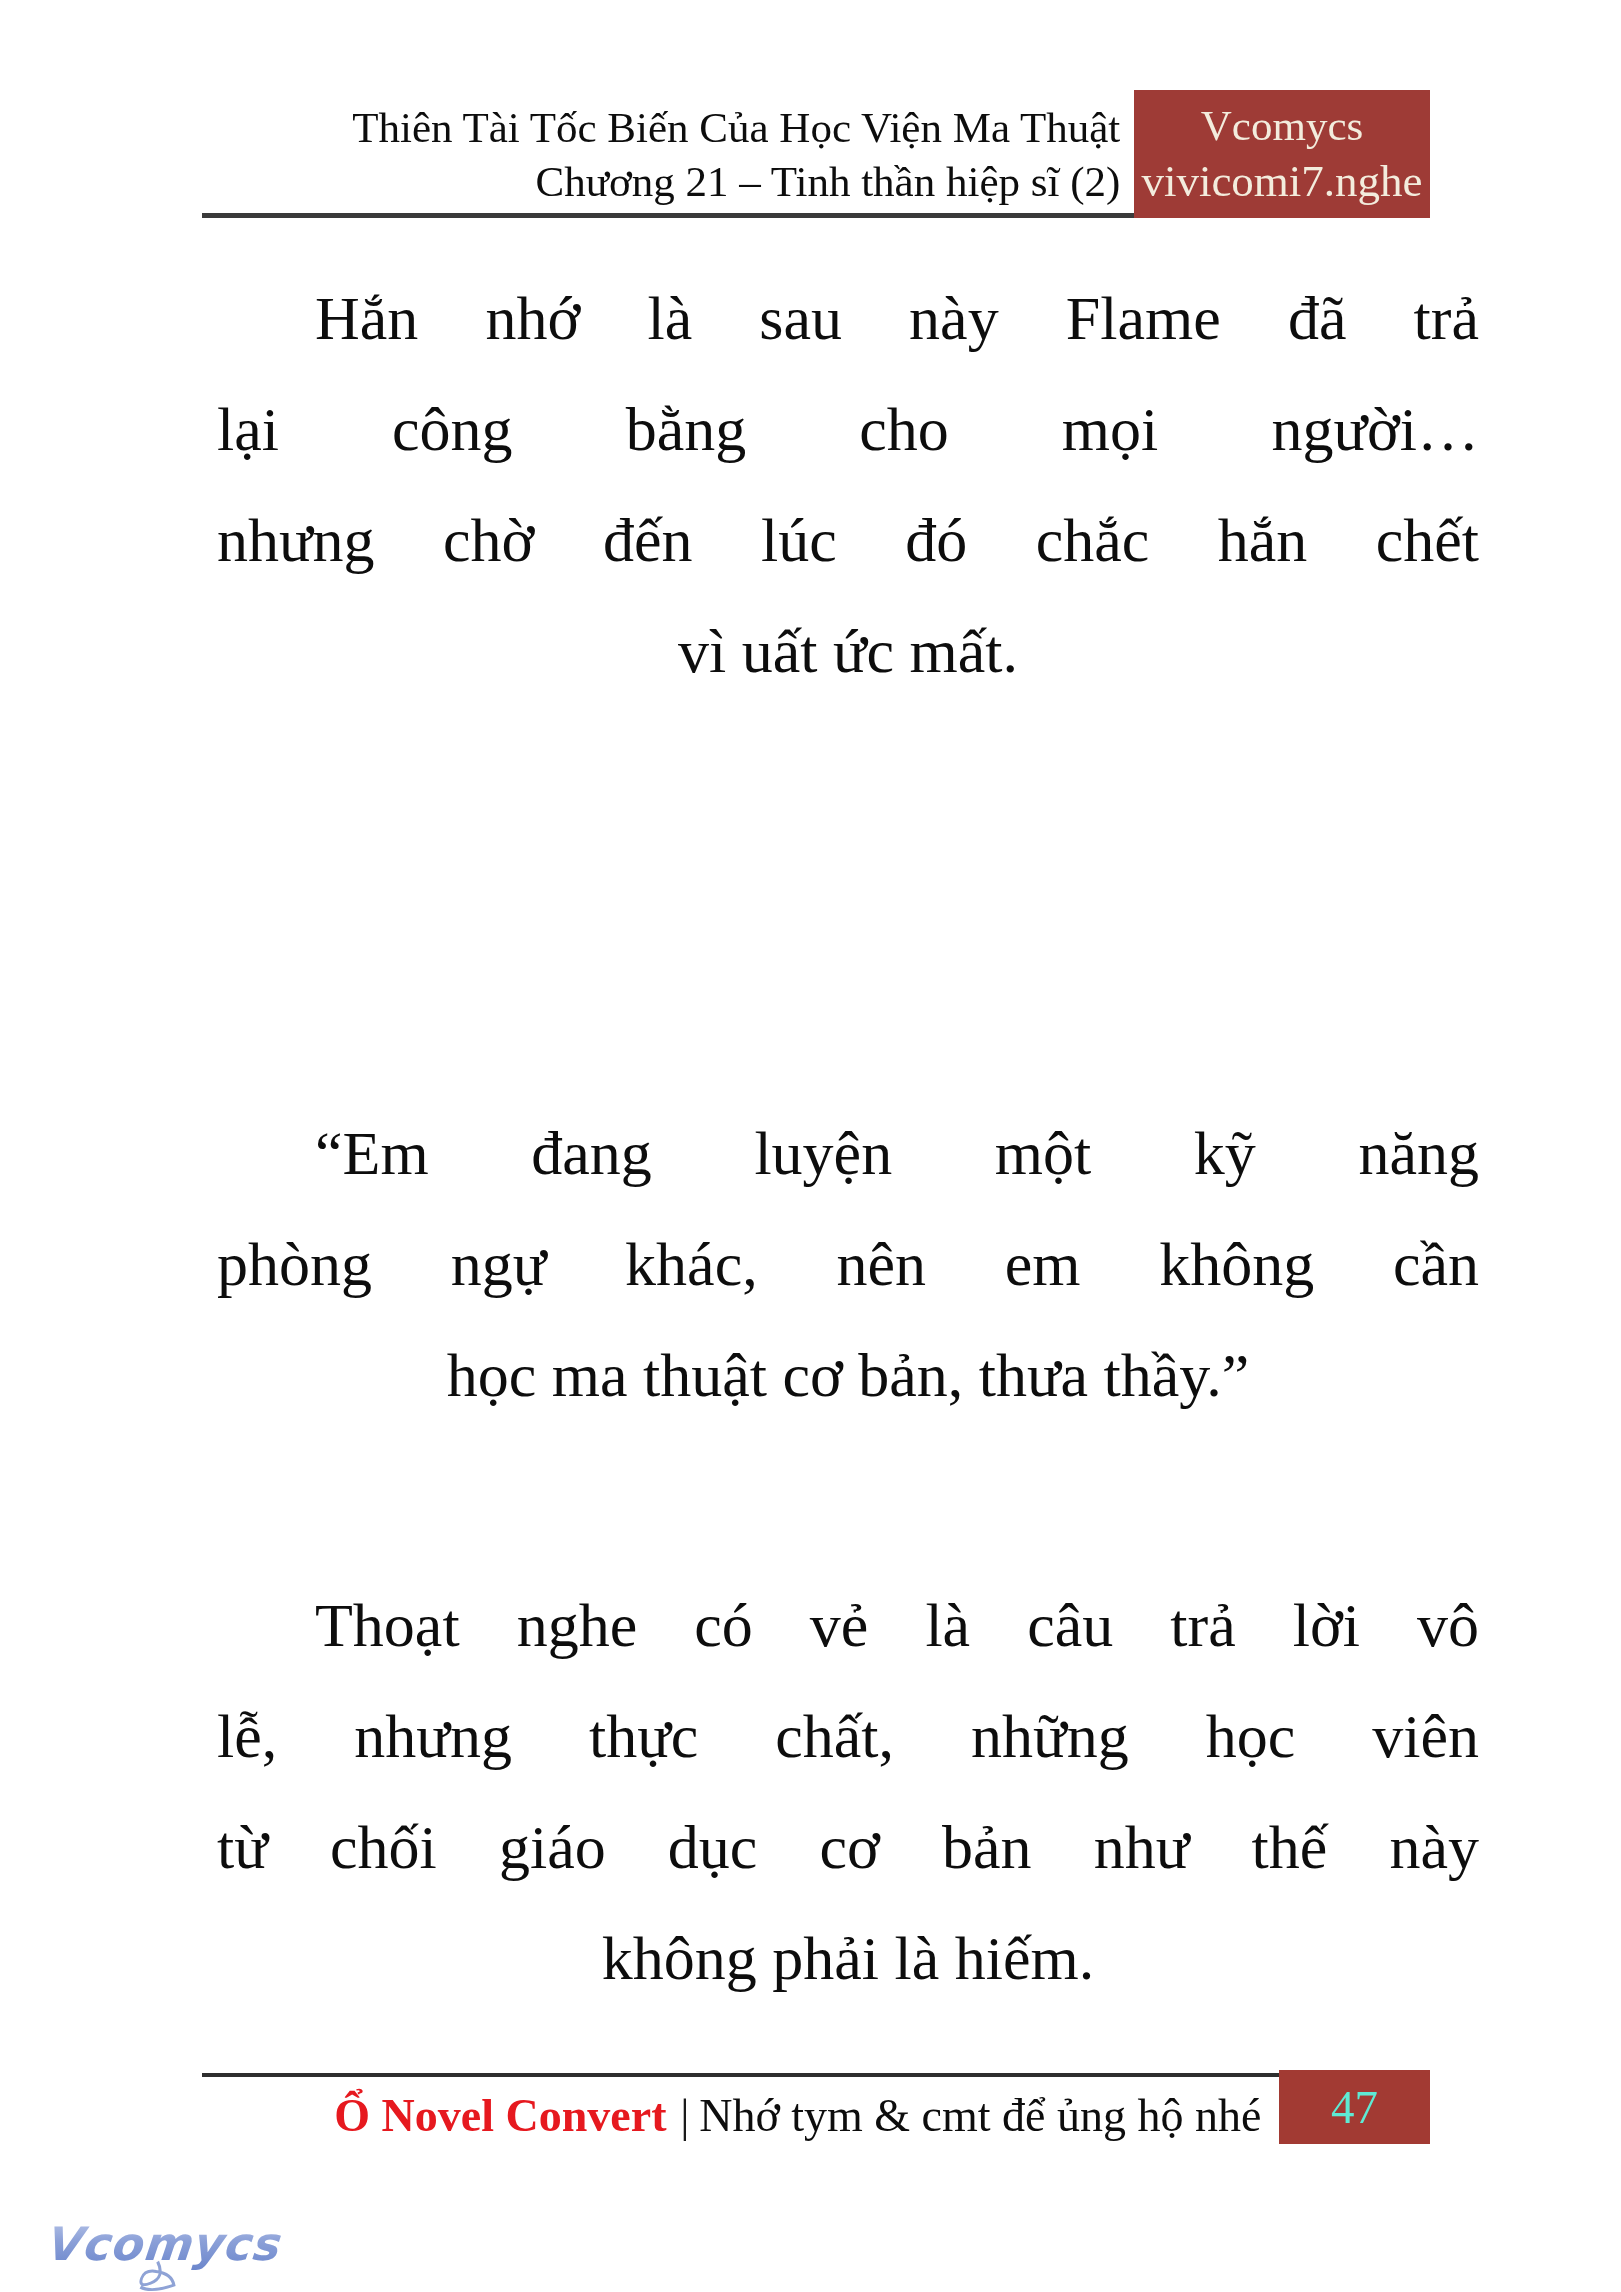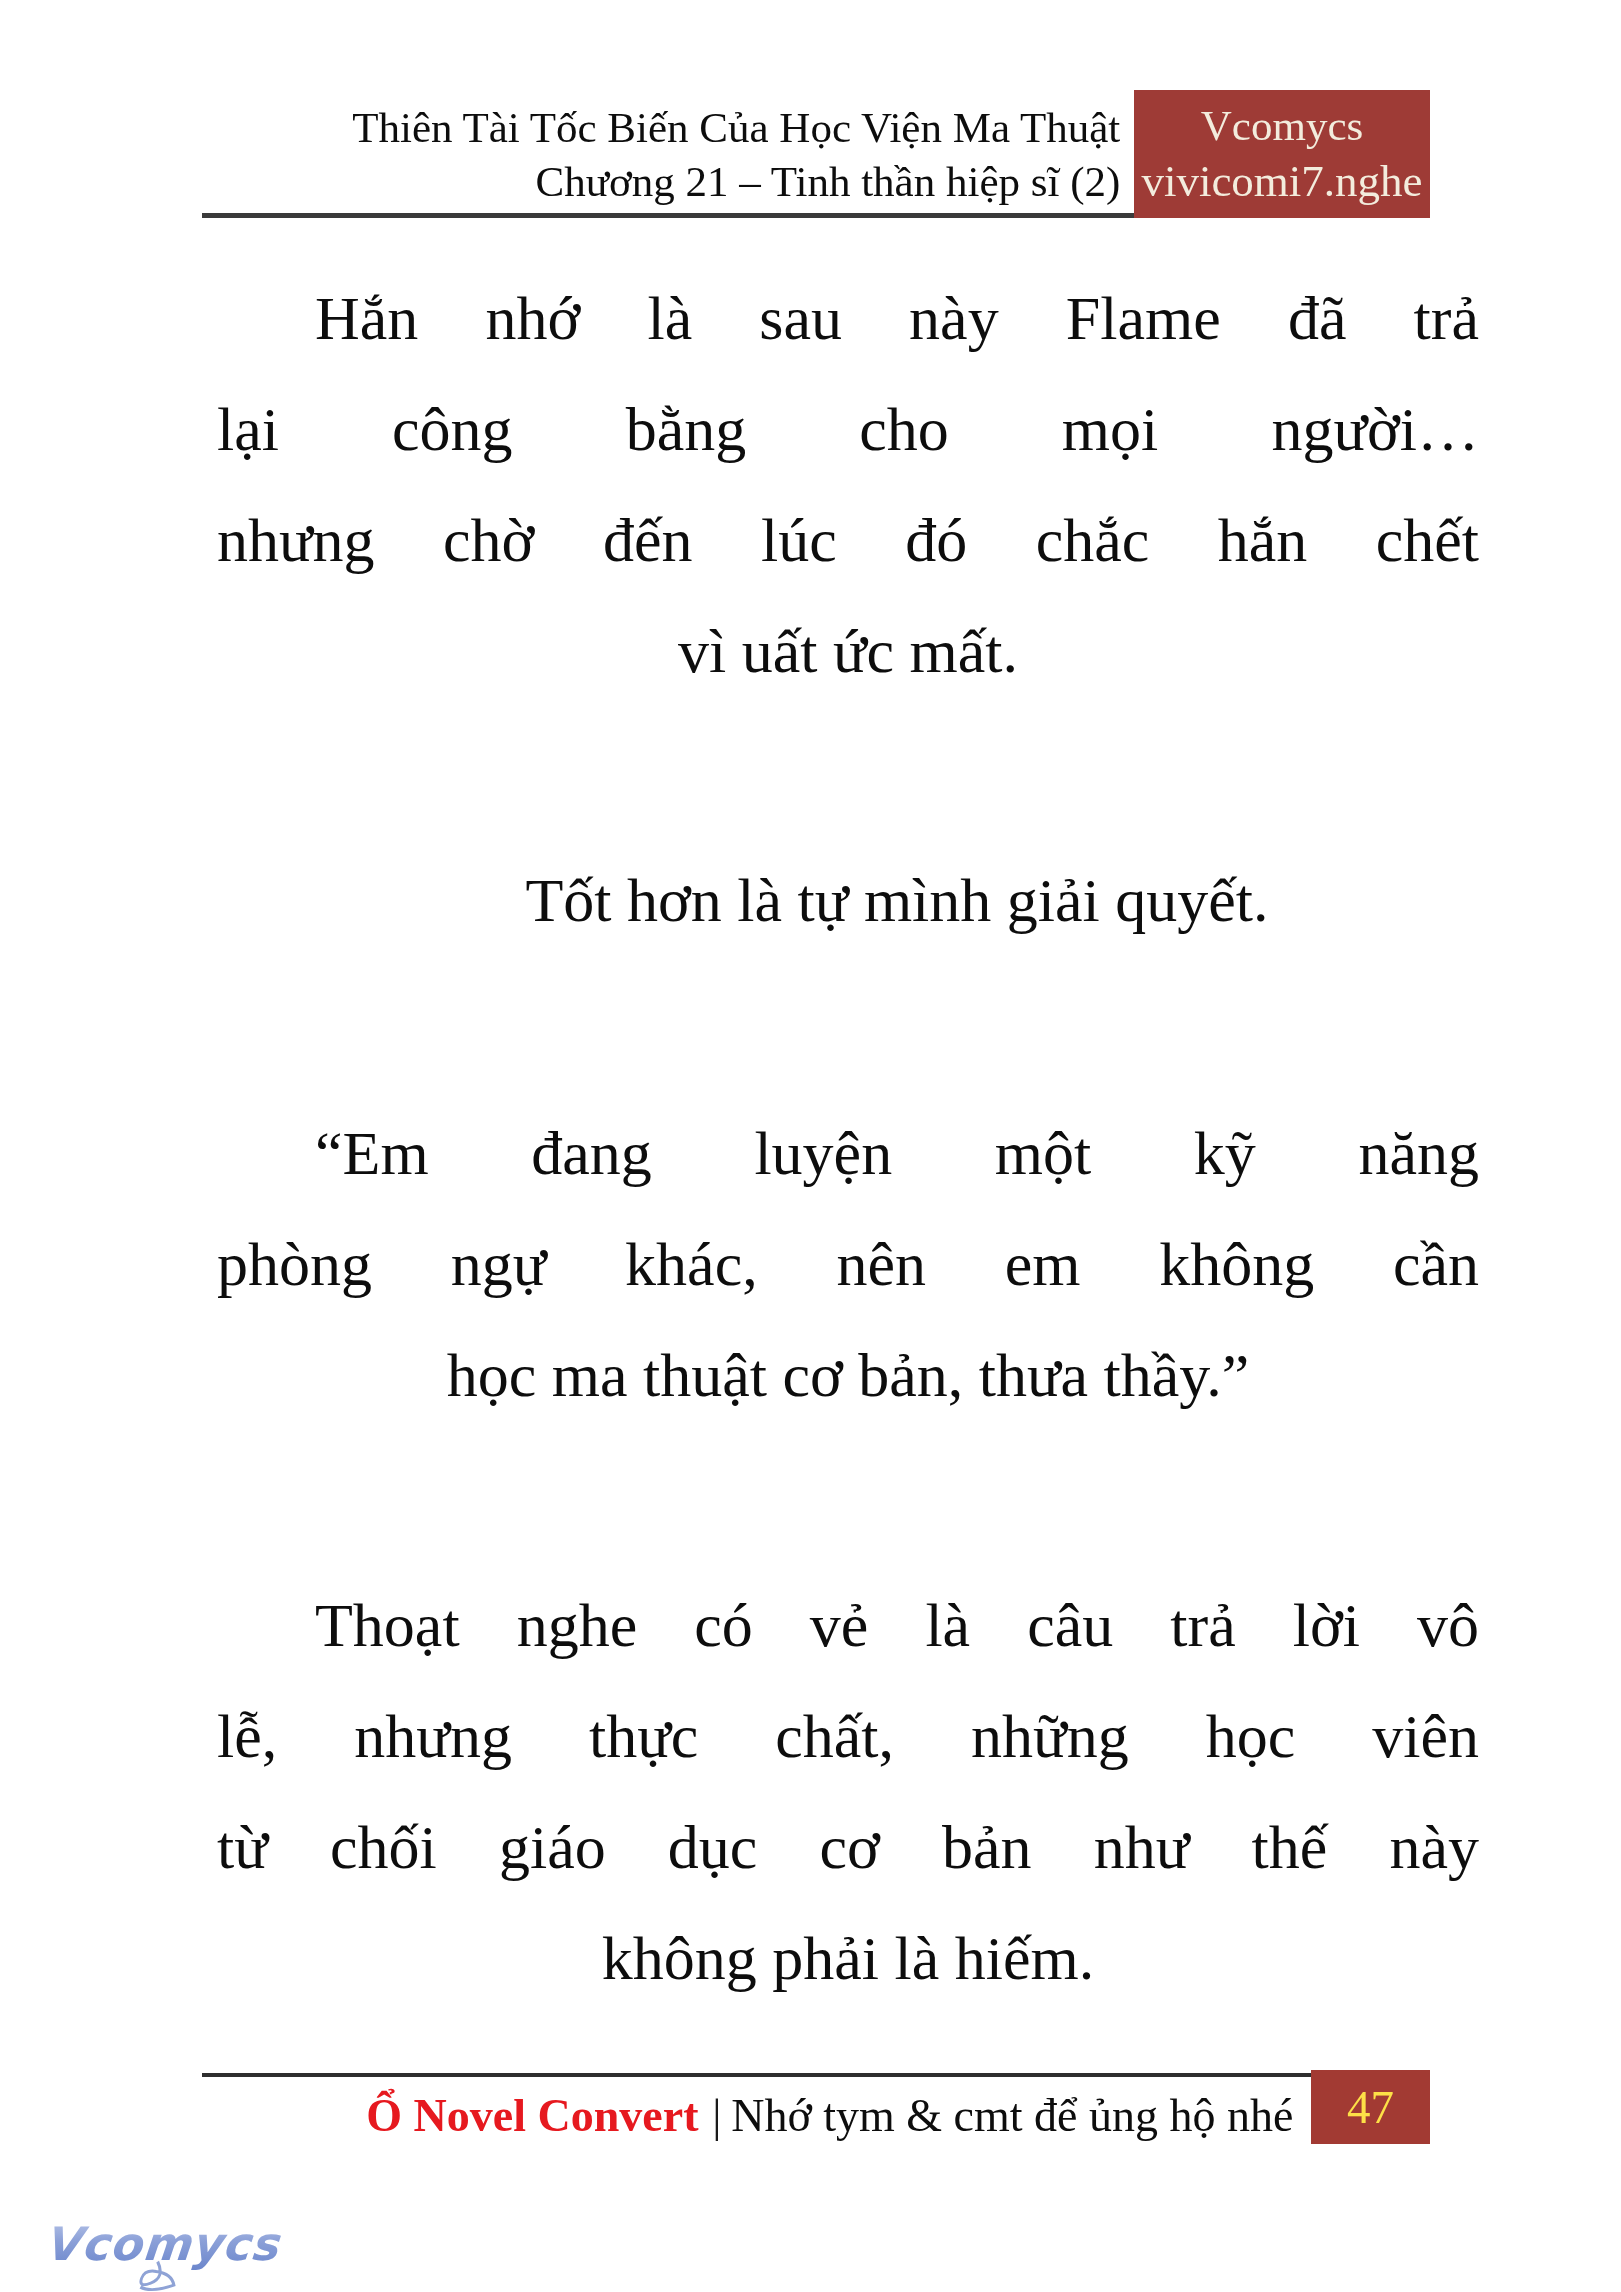--- a/index.html
+++ b/index.html
@@ -101,24 +101,24 @@
     color: #e6191f;
     font-weight: bold;
   }
   .footer-sep {
     color: #1a1a1a;
     padding: 0 9.8px 0 13.7px;
     font-weight: normal;
   }
   .footer-message { color: #0d0d0d; }
   .footer-badge {
-    width: 119px;
+    width: 151px;
     height: 74px;
     background: #a23a33;
-    color: #fde047;
+    color: #5eead4;
     display: flex;
     align-items: center;
     justify-content: center;
     font-size: 47px;
   }
 
   
   .watermark {
     position: absolute;
     left: 19.6px;
@@ -143,23 +143,20 @@
     </div>
   </div>
 
   <div class="para p1">
     <div class="tline just indent">Hắn nhớ là sau này Flame đã trả</div>
     <div class="tline just">lại công bằng cho mọi người…</div>
     <div class="tline just">nhưng chờ đến lúc đó chắc hắn chết</div>
     <div class="tline plain">vì uất ức mất.</div>
   </div>
 
-  <div class="para p2">
-    <div class="tline plain indent">Tốt hơn là tự mình giải quyết.</div>
-  </div>
 
   <div class="para p4">
     <div class="tline just indent">Thoạt nghe có vẻ là câu trả lời vô</div>
     <div class="tline just">lễ, nhưng thực chất, những học viên</div>
     <div class="tline just">từ chối giáo dục cơ bản như thế này</div>
     <div class="tline plain">không phải là hiếm.</div>
   </div>
 
   <div class="para p3">
     <div class="tline just indent">“Em đang luyện một kỹ năng</div>

